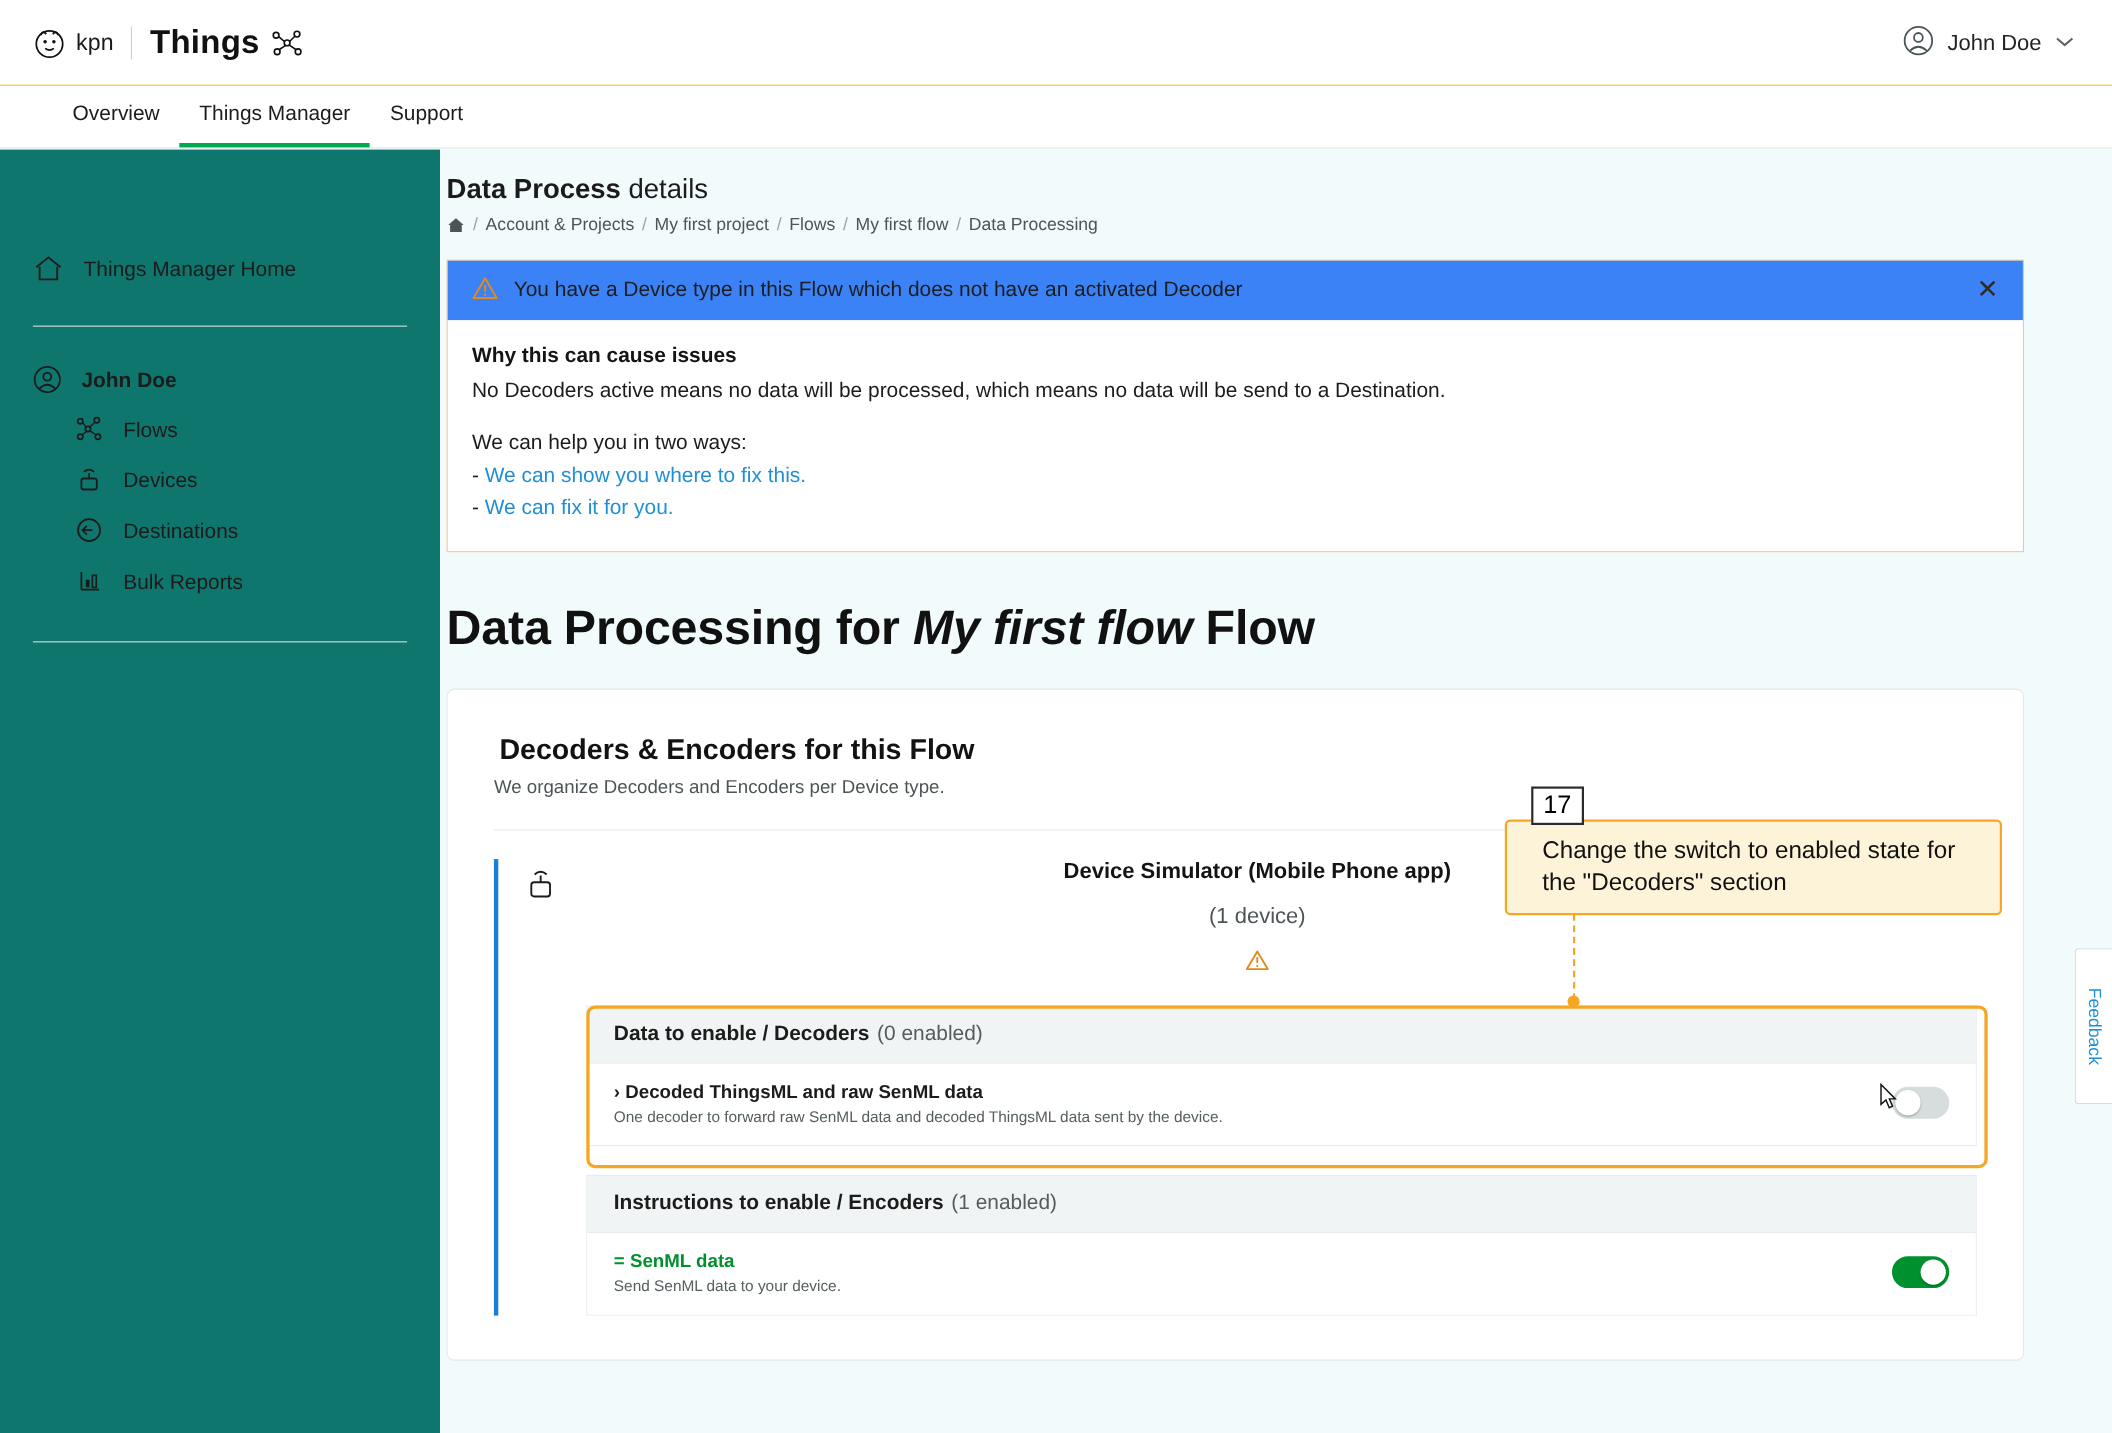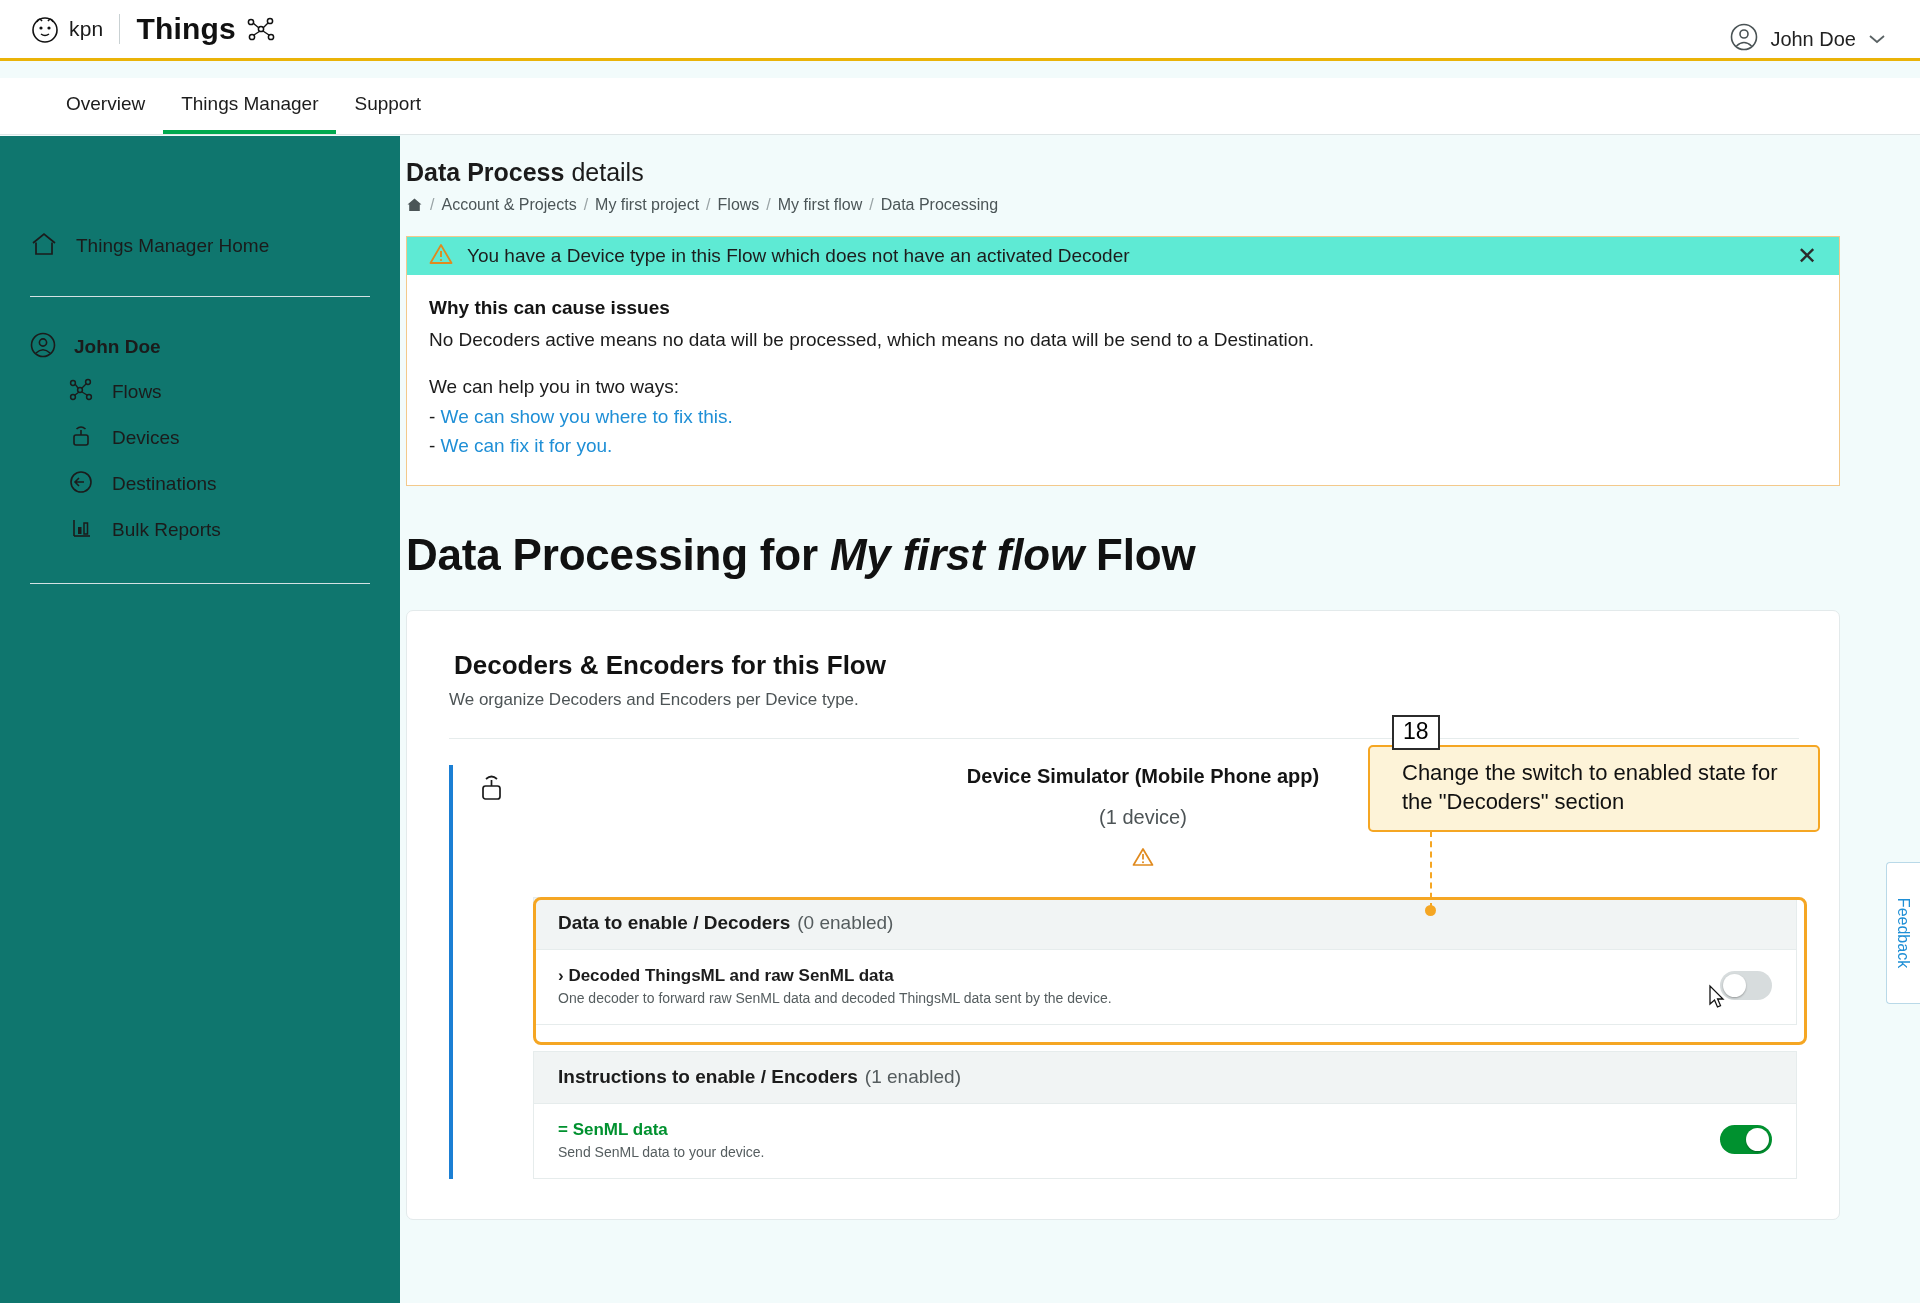--- a/index.html
+++ b/index.html
@@ -12,23 +12,23 @@
   }
   .page {
     position: relative;
     width: 1920px; height: 1303px;
     background: #f2fbfb;
   }
 
   
   .topbar {
     position: absolute; top: 0; left: 0;
-    width: 1920px; height: 61px;
+    width: 1920px; height: 78px;
     background: #ffffff;
-    border-bottom: 3px solid #eab308;
+    border-bottom: 1px solid #eab308;
     display: flex; align-items: center;
   }
   .brand { display: flex; align-items: center; margin-left: 28px; }
   .kpn-logo { width: 34px; height: 34px; position: relative; }
   .kpn-logo svg { display: block; }
   .kpn-word {
     font-size: 21px; color: #1a1a1a; margin-left: 7px; letter-spacing: .2px;
   }
   .brand-divider {
     width: 1px; height: 30px; background: #c9d1d3; margin: 0 16px;
@@ -111,23 +111,23 @@
   .crumb-home { display: inline-flex; }
 
   
   .alert-wrap {
     margin-top: 22px;
     width: 1434px;
     border: 1px solid #f3c98b;
     background: #ffffff;
   }
   .alert-head {
-    background: #5eead4;
+    background: #3b82f6;
     display: flex; align-items: center;
-    height: 38px;
+    height: 54px;
     padding: 0 22px;
     justify-content: center;
   }
   .alert-head .txt { font-size: 19px; color: #1d1d1d; margin-left: 14px; }
   .alert-close {
     margin-left: auto; font-size: 24px; color: #2b2b2b;
     line-height: 1; cursor: pointer; font-weight: 300;
   }
   .alert-body { padding: 22px 22px 24px 22px; }
   .alert-body h4 { margin: 0 0 6px 0; font-size: 19px; color: #141414; }
@@ -515,21 +515,21 @@
               <div class="knob"></div>
             </div>
           </div>
         </div>
 
       </div>
     </div>
   </div>
 
   <div class="callout">
-    <div class="callout-num">18</div>
+    <div class="callout-num">17</div>
     <div class="callout-body">Change the switch to enabled state for the "Decoders" section</div>
     <div class="callout-line"></div>
     <div class="callout-dot"></div>
   </div>
 
   <div class="cursor">
     <svg width="24" height="28" viewBox="0 0 24 28">
       <path d="M4 2 L4 20 L8.5 16 L11.5 23 L14.5 21.6 L11.6 15 L17 15 Z" fill="#ffffff" stroke="#111" stroke-width="1.3"></path>
     </svg>
   </div>

